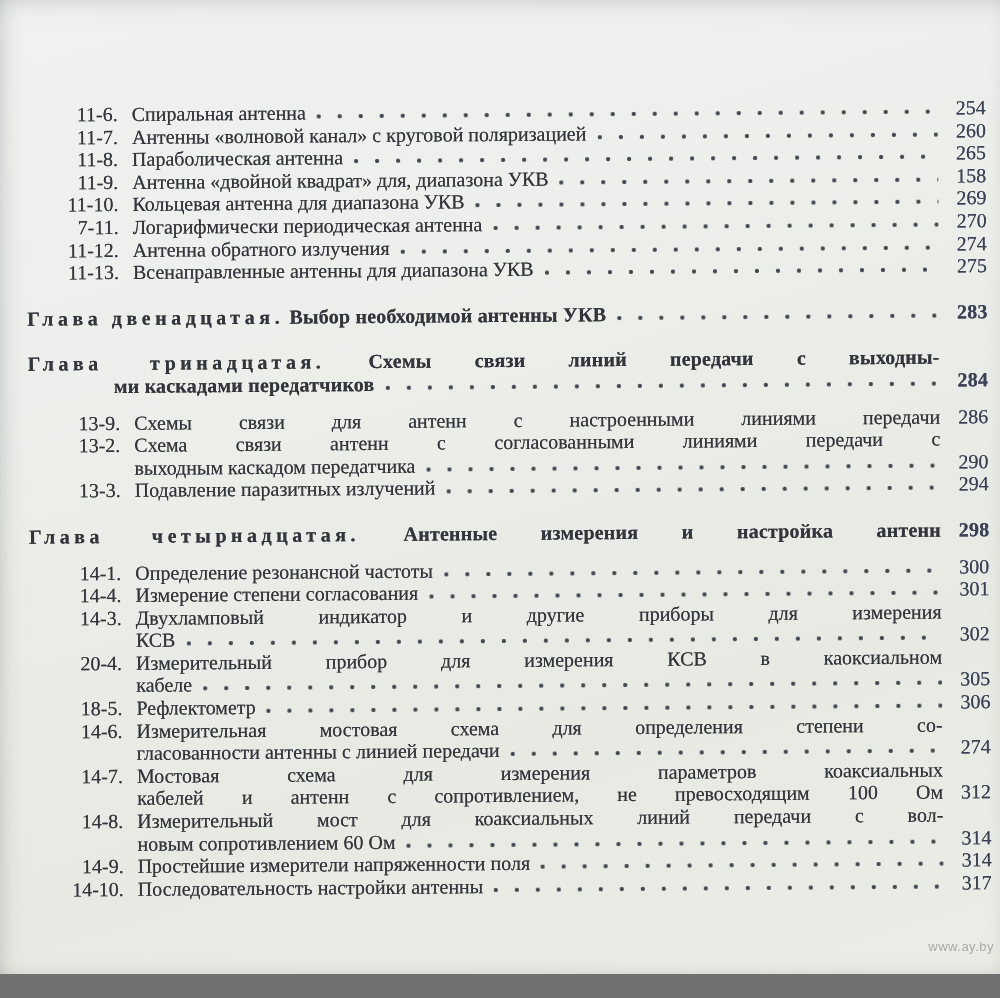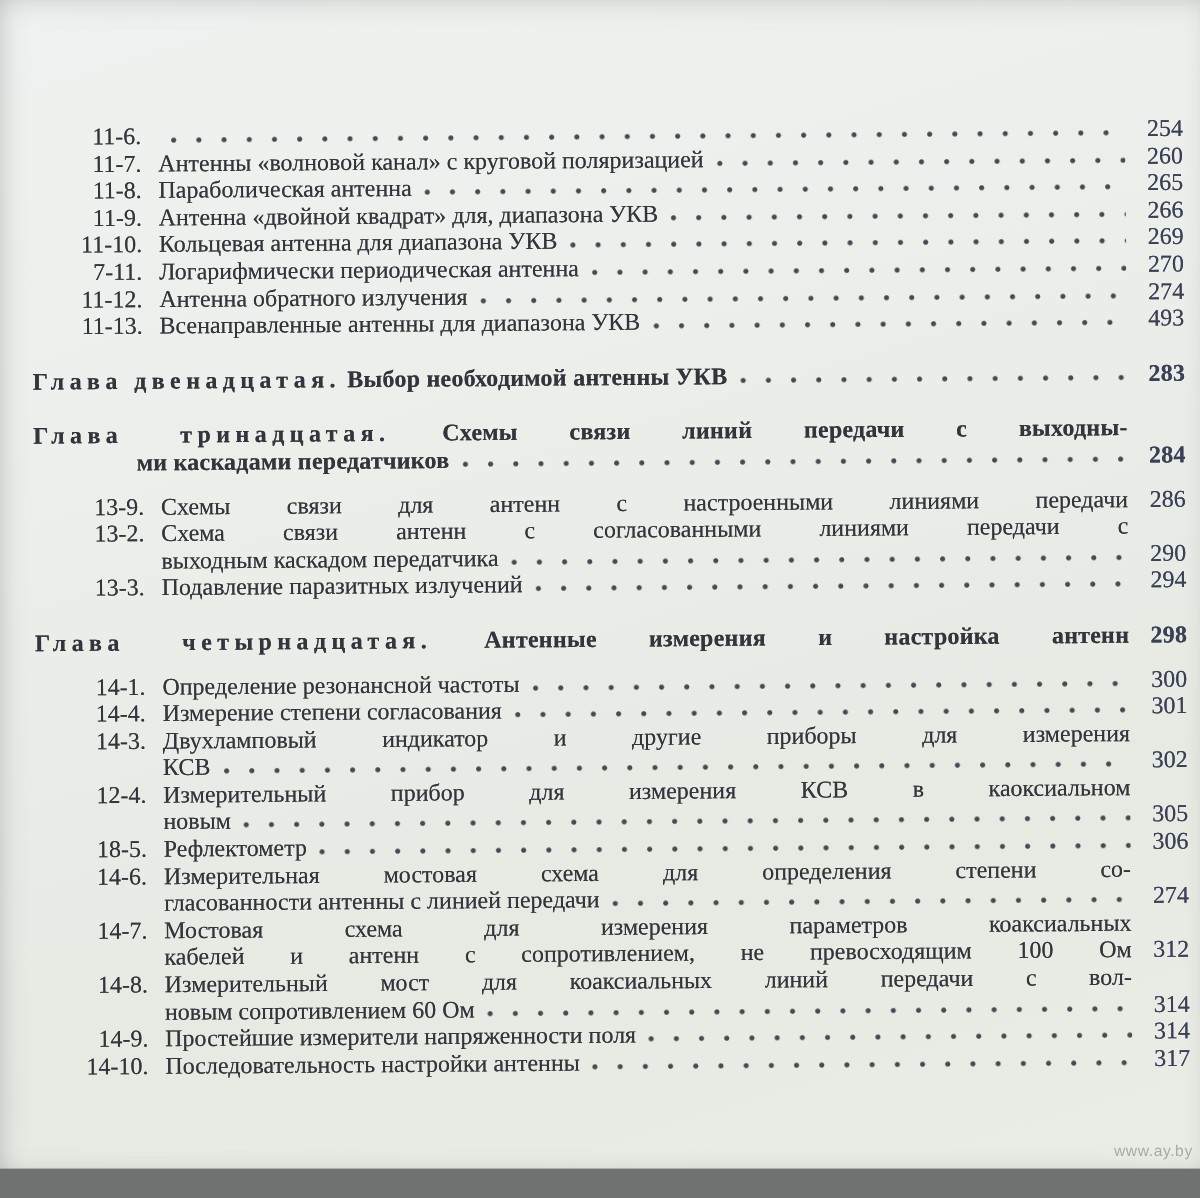--- a/index.html
+++ b/index.html
@@ -55,36 +55,37 @@
     text-align:center;
     color:#3a4156;
     text-shadow:0 0 .5px rgba(50,57,80,.8);
   }
   .entry.chapter{margin-top:23px;margin-bottom:14px;}
   .entry.chapter .row{font-weight:700;letter-spacing:.2px;}
   .entry.chapter .row.cont{padding-left:86px;}
   .chapter-word{letter-spacing:4.5px;font-weight:700;}
   .watermark{
     position:absolute;
-    right:6px;bottom:8px;
+    right:6px;bottom:20px;
     font-family:"Liberation Sans","DejaVu Sans",sans-serif;
     font-size:13px;
     color:#a6abaa;
     letter-spacing:.5px;
   }
 </style>
 </head>
 <body>
 
 <div class="page">
   <div class="sheet">
     <div id="toc">
         <div class="entry item">
           <div class="row">
             <span class="num">11-6.</span>
+            <span class="text">Спиральная антенна</span>
             <span class="leader"></span>
             <span class="pagenum">254</span>
           </div>
         </div>
         <div class="entry item">
           <div class="row">
             <span class="num">11-7.</span>
             <span class="text">Антенны «волновой канал» с круговой поляризацией</span>
             <span class="leader"></span>
             <span class="pagenum">260</span>
@@ -96,21 +97,21 @@
             <span class="text">Параболическая антенна</span>
             <span class="leader"></span>
             <span class="pagenum">265</span>
           </div>
         </div>
         <div class="entry item">
           <div class="row">
             <span class="num">11-9.</span>
             <span class="text">Антенна «двойной квадрат» для, диапазона УКВ</span>
             <span class="leader"></span>
-            <span class="pagenum">266</span>
+            <span class="pagenum">158</span>
           </div>
         </div>
         <div class="entry item">
           <div class="row">
             <span class="num">11-10.</span>
             <span class="text">Кольцевая антенна для диапазона УКВ</span>
             <span class="leader"></span>
             <span class="pagenum">269</span>
           </div>
         </div>
@@ -128,21 +129,21 @@
             <span class="text">Антенна обратного излучения</span>
             <span class="leader"></span>
             <span class="pagenum">274</span>
           </div>
         </div>
         <div class="entry item">
           <div class="row">
             <span class="num">11-13.</span>
             <span class="text">Всенаправленные антенны для диапазона УКВ</span>
             <span class="leader"></span>
-            <span class="pagenum">493</span>
+            <span class="pagenum">275</span>
           </div>
         </div>
         <div class="entry chapter">
           <div class="row">
             <span class="text"><span class="chapter-word">Глава двенадцатая.</span> <span>Выбор необходимой антенны УКВ</span></span>
             <span class="leader"></span>
             <span class="pagenum">283</span>
           </div>
         </div>
         <div class="entry chapter">
@@ -214,27 +215,27 @@
           </div>
           <div class="row cont">
             <span class="num"></span>
             <span class="text">КСВ</span>
             <span class="leader"></span>
             <span class="pagenum">302</span>
           </div>
         </div>
         <div class="entry item">
           <div class="row">
-            <span class="num">12-4.</span>
+            <span class="num">20-4.</span>
             <span class="text justify">Измерительный прибор для измерения КСВ в каоксиальном</span>
             <span class="pagenum"></span>
           </div>
           <div class="row cont">
             <span class="num"></span>
-            <span class="text">новым</span>
+            <span class="text">кабеле</span>
             <span class="leader"></span>
             <span class="pagenum">305</span>
           </div>
         </div>
         <div class="entry item">
           <div class="row">
             <span class="num">18-5.</span>
             <span class="text">Рефлектометр</span>
             <span class="leader"></span>
             <span class="pagenum">306</span>

